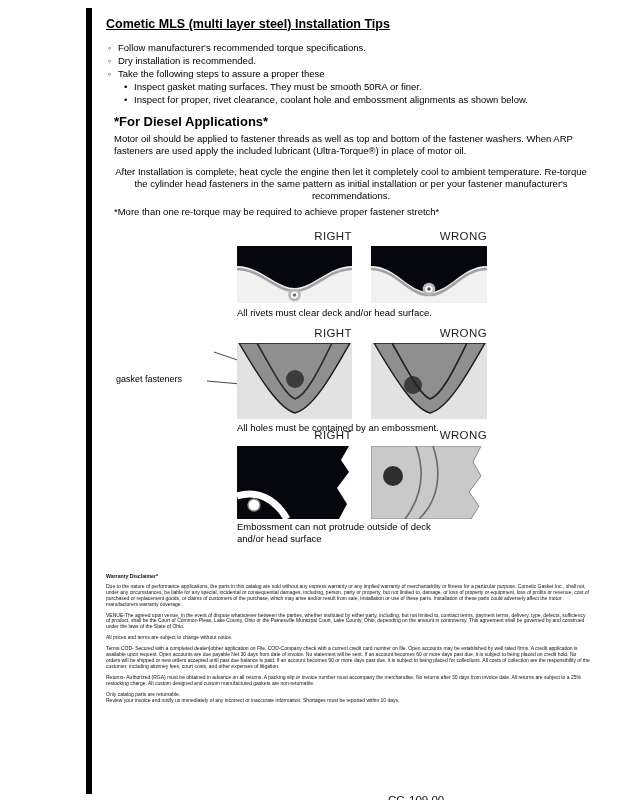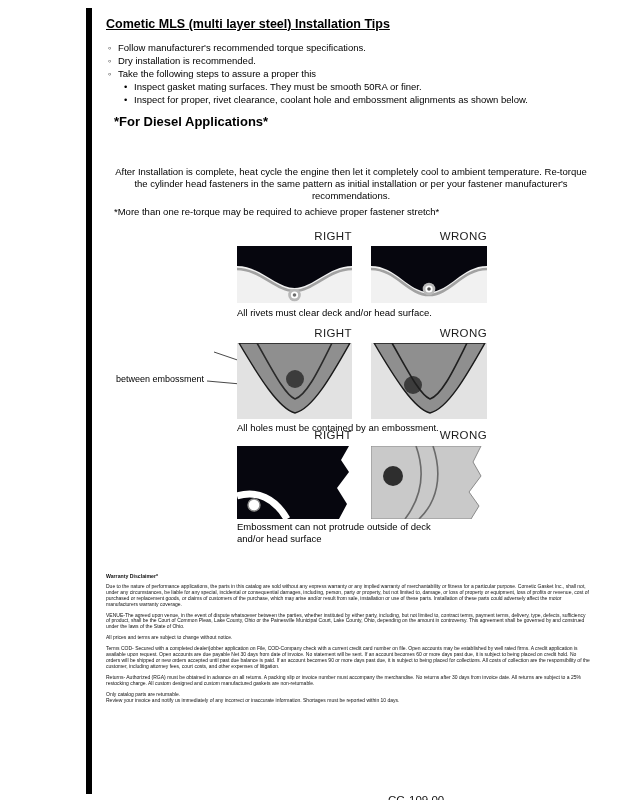--- a/index.html
+++ b/index.html
@@ -69,33 +69,34 @@
     <div class="bullet-row">
       <span class="marker">◦</span>
       <span>Follow manufacturer's recommended torque specifications.</span>
     </div>
     <div class="bullet-row">
       <span class="marker">◦</span>
       <span>Dry installation is recommended.</span>
     </div>
     <div class="bullet-row">
       <span class="marker">◦</span>
-      <span>Take the following steps to assure a proper this</span>
+      <span>Take the following steps to assure a proper these</span>
     </div>
     <div class="bullet-row sub">
       <span class="marker">•</span>
       <span>Inspect gasket mating surfaces.  They must be smooth 50RA or finer.</span>
     </div>
     <div class="bullet-row sub">
       <span class="marker">•</span>
       <span>Inspect for proper, rivet clearance, coolant hole and embossment alignments as shown below.</span>
     </div>
   </div>
 
   <div class="diesel-heading">*For Diesel Applications*</div>
+  <div class="para p1">Motor oil should be applied to fastener threads as well as top and bottom of the fastener washers. When ARP fasteners are used apply the included lubricant (Ultra-Torque®) in place of motor oil.</div>
   <div class="para p2">After Installation is complete, heat cycle the engine then let it completely cool to ambient temperature. Re-torque the cylinder head fasteners in the same pattern as initial installation or per your fastener manufacturer's recommendations.</div>
   <div class="para p3">*More than one re-torque may be required to achieve proper fastener stretch*</div>
 
   <div class="rw-label right-col row1-label">RIGHT</div>
   <div class="rw-label wrong-col row1-label">WRONG</div>
 
   <div class="panel r1l">
     <svg viewBox="0 0 115 57" width="115" height="57">
       <rect x="0" y="0" width="115" height="57" fill="#f1f1f1"></rect>
       <path d="M0,0 H115 V20 C92,20 76,42 57.5,42 C39,42 23,20 0,20 Z" fill="#06060e"></path>
@@ -113,21 +114,21 @@
       <circle cx="58" cy="43" r="6.3" fill="#b8b8b8"></circle>
       <circle cx="58" cy="43" r="3.6" fill="#ffffff"></circle>
       <circle cx="58" cy="43" r="1.8" fill="#4f4f4f"></circle>
     </svg>
   </div>
   <div class="caption cap1">All rivets must clear deck and/or head surface.</div>
 
   <div class="rw-label right-col row2-label">RIGHT</div>
   <div class="rw-label wrong-col row2-label">WRONG</div>
 
-  <div class="annotation ann-emboss">between embossment</div>
+  <div class="annotation ann-emboss">gasket fasteners</div>
   <svg class="ann-lines" viewBox="0 0 200 70">
     <line x1="114" y1="17" x2="196" y2="45" stroke="#333" stroke-width="0.9"></line>
     <line x1="107" y1="46" x2="163" y2="51" stroke="#333" stroke-width="0.9"></line>
   </svg>
 
   <div class="panel r2l">
     <svg viewBox="0 0 115 76" width="115" height="76">
       <rect width="115" height="76" fill="#e2e2e2"></rect>
       <path d="M2,0 C22,34 42,66 58,70 C76,66 96,30 113,0 Z" fill="#8f8f8f" stroke="#1a1a1a" stroke-width="1.4"></path>
       <path d="M20,0 C36,28 48,52 58,56 C70,52 82,26 95,0" fill="none" stroke="#2a2a2a" stroke-width="1.6"></path>

